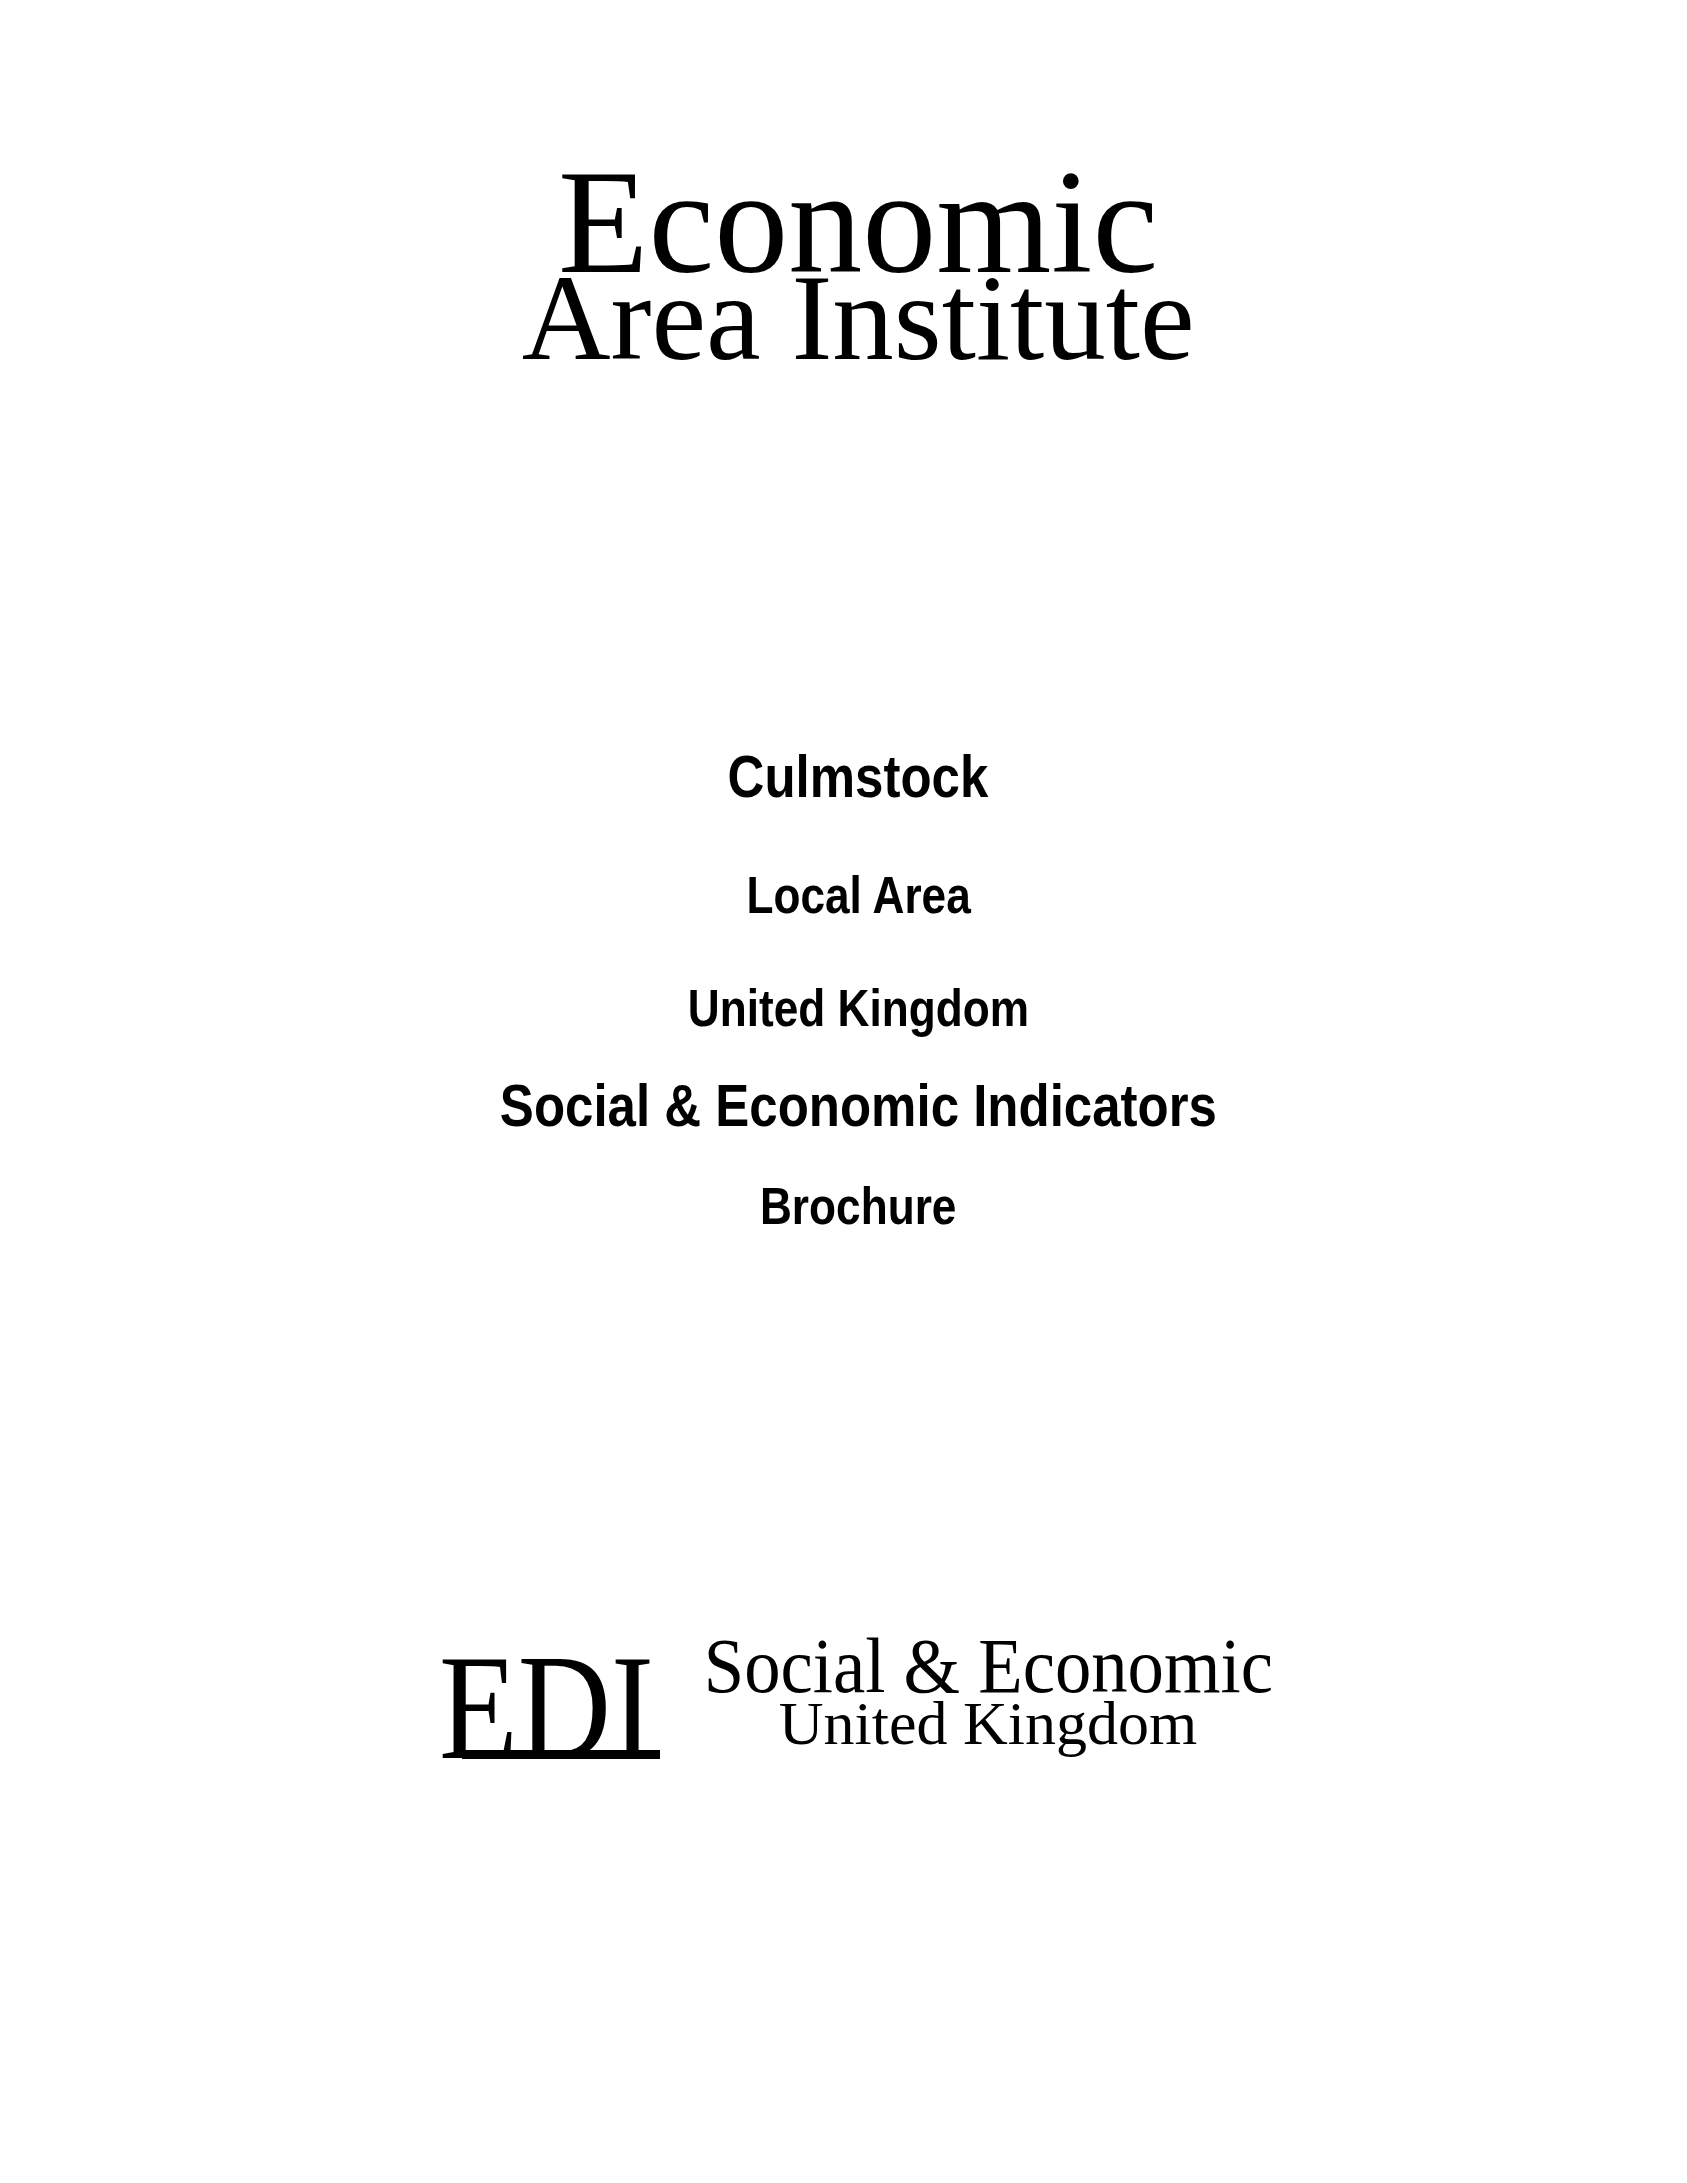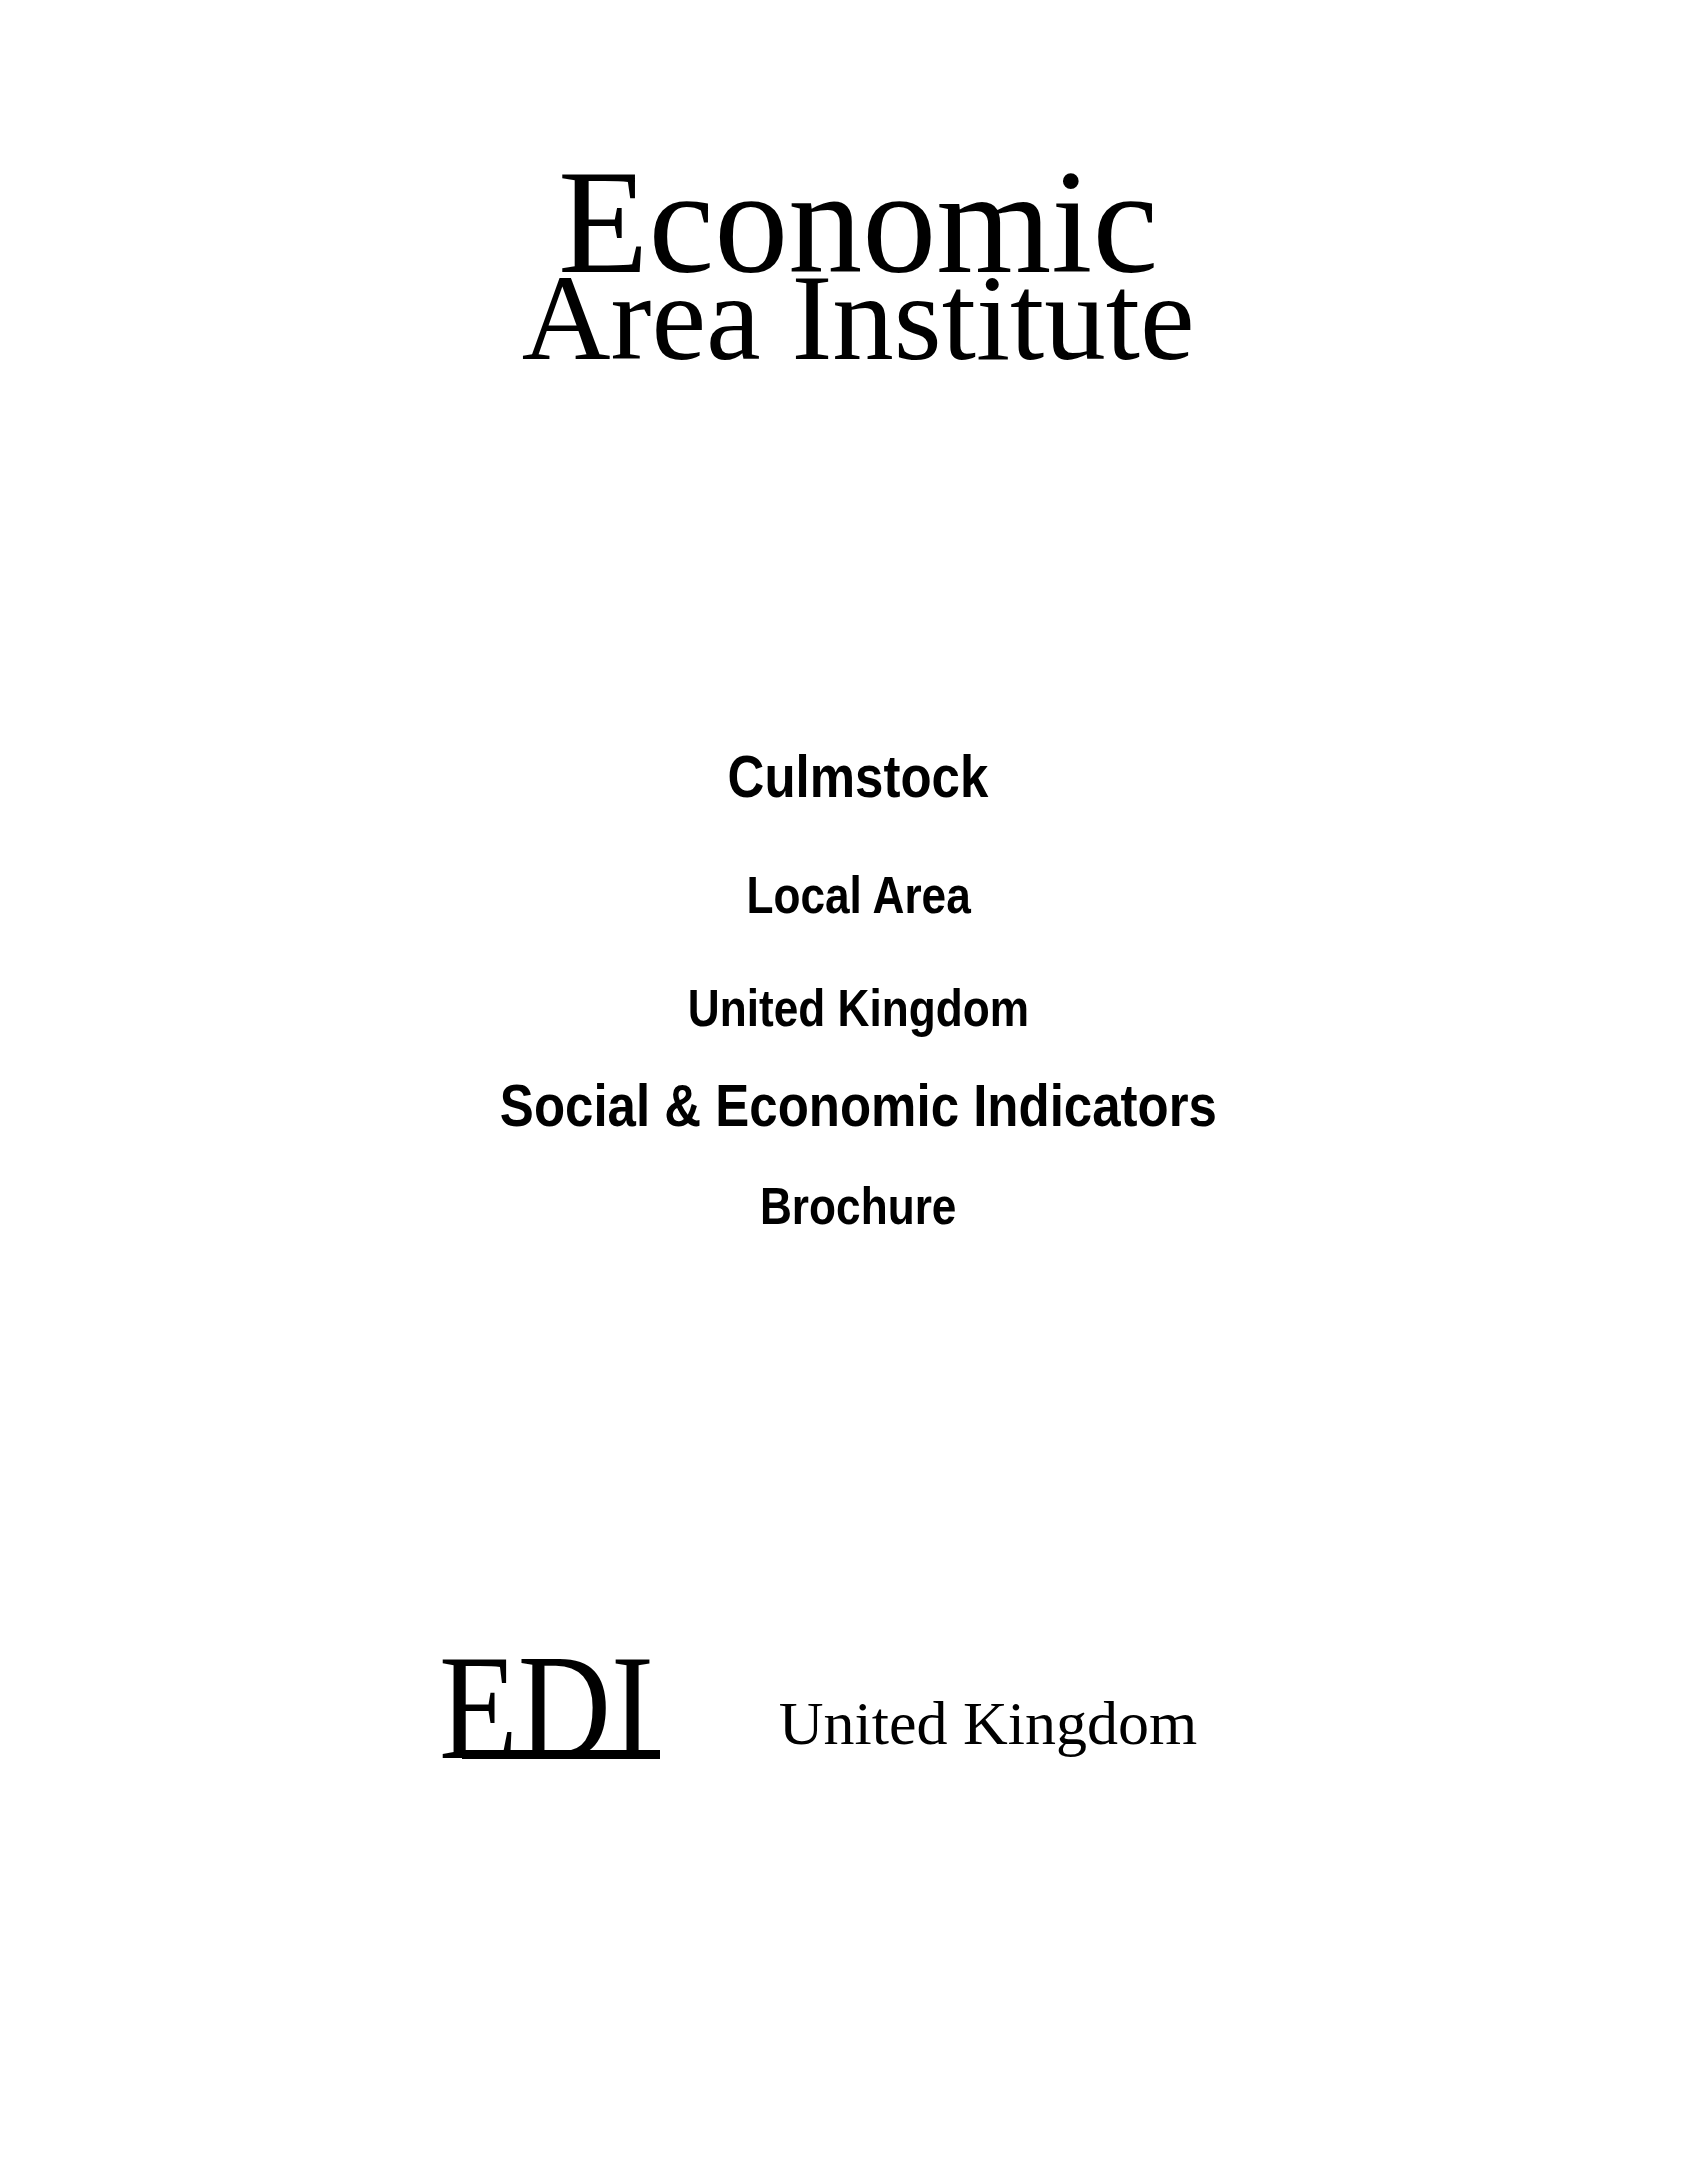--- a/index.html
+++ b/index.html
@@ -101,18 +101,21 @@
   </div>
   <div class="line sans-bold title-subject">
     <span class="squeeze">Social &amp; Economic Indicators</span>
   </div>
   <div class="line sans-bold title-doctype">
     <span class="squeeze">Brochure</span>
   </div>
 
   <div class="edi-acronym serif">EDI</div>
   <div class="edi-underline"></div>
+  <div class="edi-tagline serif edi-tagline-line1">
+    <span class="squeeze">Social &amp; Economic</span>
+  </div>
   <div class="edi-tagline serif edi-tagline-line2">
     <span>United Kingdom</span>
   </div>
 
 </div>
 
 
 </body></html>

